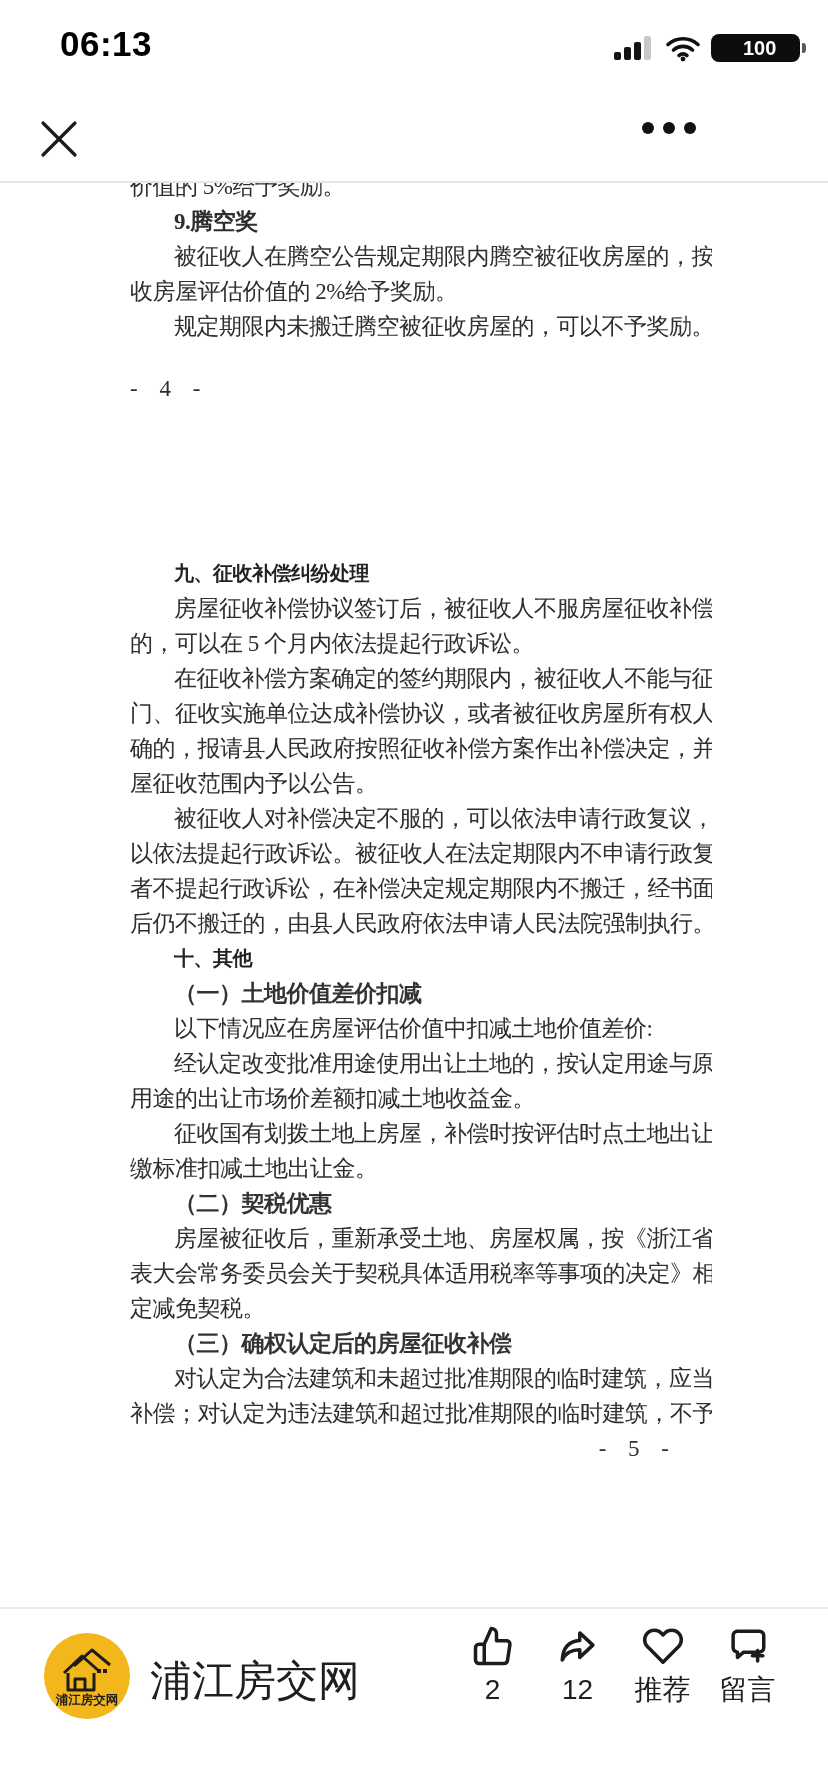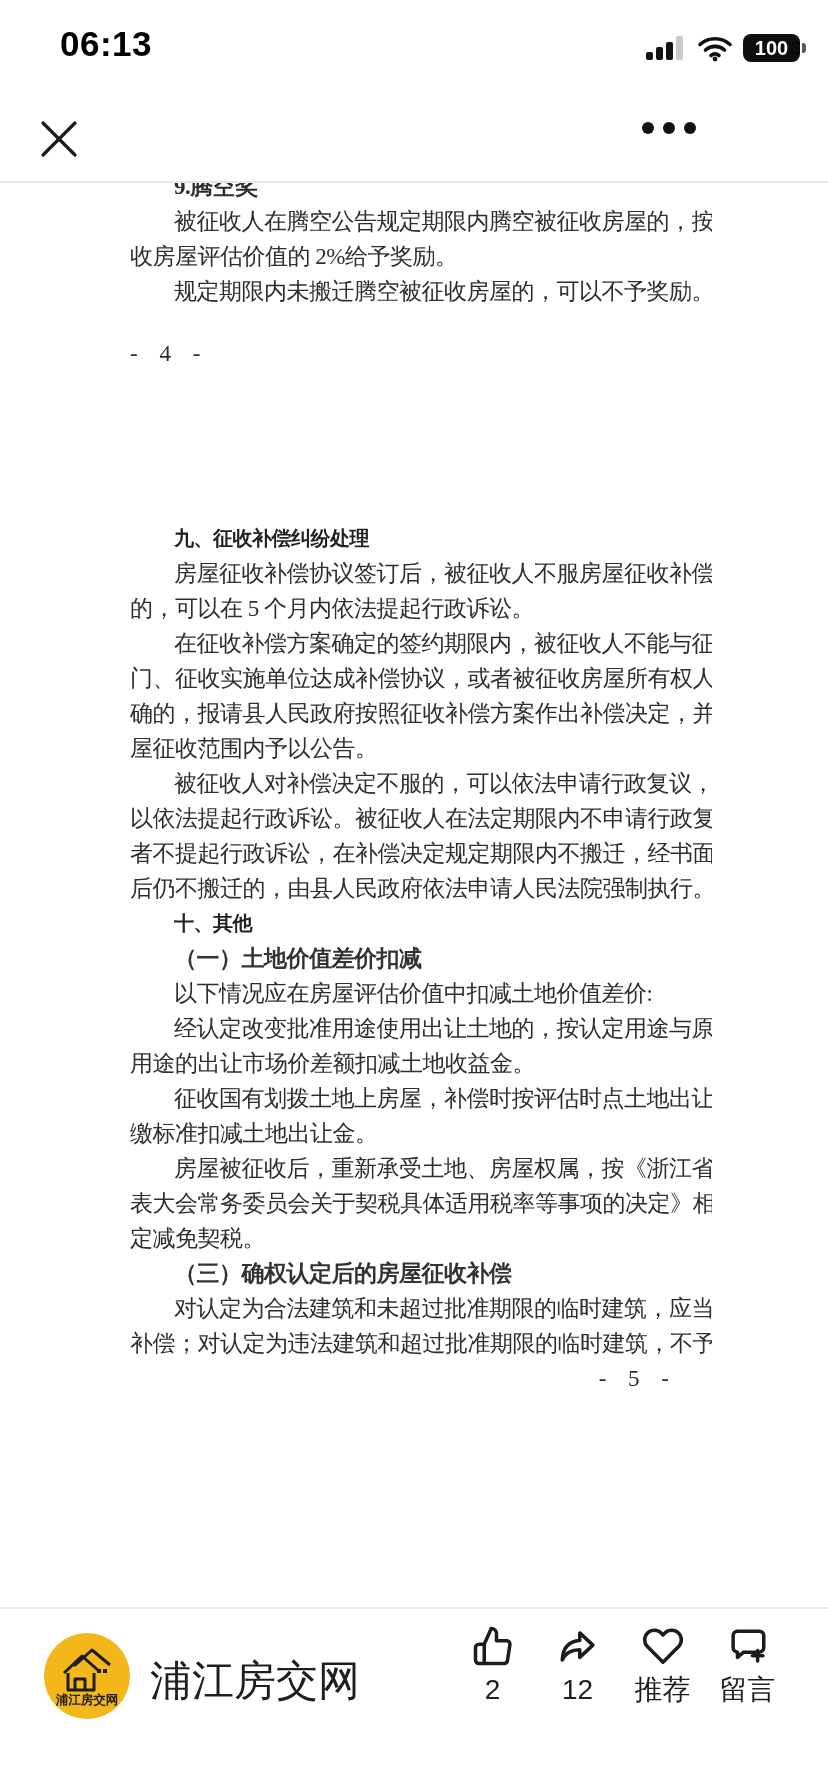--- a/index.html
+++ b/index.html
@@ -4,21 +4,21 @@
 <style>
   html,body{margin:0;padding:0;background:#fff;}
   .screen{position:relative;width:828px;height:1760px;background:#ffffff;overflow:hidden;
           font-family:"Liberation Sans",sans-serif;color:#1a1a1a;}
 
   
   .statusbar{position:absolute;top:0;left:0;right:0;height:88px;}
   .time{position:absolute;left:60px;top:24px;font-size:35px;font-weight:700;letter-spacing:.5px;color:#000;}
   .sb-right{position:absolute;right:28px;top:34px;display:flex;align-items:center;gap:10px;}
   .battery{position:relative;width:57px;height:28px;background:#0d0d0d;border-radius:8px;
-           display:flex;align-items:center;justify-content:center;}
+           display:flex;align-items:center;justify-content:flex-start;padding-left:32px;}
   .battery span{color:#fff;font-size:20px;font-weight:700;}
   .battery .nub{position:absolute;right:-6px;top:9px;width:4px;height:10px;background:#5a5a5a;
                 border-radius:0 3px 3px 0;}
 
   
   .navbar{position:absolute;top:88px;left:0;right:0;height:93px;background:#fff;border-bottom:2px solid #e6e6e6;}
   .close-btn{position:absolute;left:38px;top:30px;width:42px;height:42px;cursor:pointer;}
   .more-btn{position:absolute;right:132px;top:33px;width:54px;height:14px;display:flex;
             justify-content:space-between;align-items:center;cursor:pointer;}
   .more-btn i{width:12px;height:12px;border-radius:50%;background:#111;}
@@ -86,20 +86,21 @@
     <div class="more-btn">
       <i></i>
         <i></i>
         <i></i>
     </div>
   </div>
 
   <div class="doc">
     <div class="page page-4">
       <div>
+          <div class="ln body">价值的 5%给予奖励。</div>
           <div class="ln bold-indent">9.腾空奖</div>
           <div class="ln indent">被征收人在腾空公告规定期限内腾空被征收房屋的，按被征</div>
           <div class="ln body">收房屋评估价值的 2%给予奖励。</div>
           <div class="ln indent">规定期限内未搬迁腾空被征收房屋的，可以不予奖励。</div>
         </div>
       <div class="pagenum left">- 4 -</div>
     </div>
     <div class="page-gap"></div>
     <div class="page page-5">
       <div>
@@ -114,20 +115,21 @@
           <div class="ln body">以依法提起行政诉讼。被征收人在法定期限内不申请行政复议或</div>
           <div class="ln body">者不提起行政诉讼，在补偿决定规定期限内不搬迁，经书面催告</div>
           <div class="ln body">后仍不搬迁的，由县人民政府依法申请人民法院强制执行。</div>
           <div class="ln heading">十、其他</div>
           <div class="ln subheading">（一）土地价值差价扣减</div>
           <div class="ln indent">以下情况应在房屋评估价值中扣减土地价值差价:</div>
           <div class="ln indent">经认定改变批准用途使用出让土地的，按认定用途与原批准</div>
           <div class="ln body">用途的出让市场价差额扣减土地收益金。</div>
           <div class="ln indent">征收国有划拨土地上房屋，补偿时按评估时点土地出让金补</div>
           <div class="ln body">缴标准扣减土地出让金。</div>
+          <div class="ln subheading">（二）契税优惠</div>
           <div class="ln indent">房屋被征收后，重新承受土地、房屋权属，按《浙江省人民代</div>
           <div class="ln body">表大会常务委员会关于契税具体适用税率等事项的决定》相关规</div>
           <div class="ln body">定减免契税。</div>
           <div class="ln subheading">（三）确权认定后的房屋征收补偿</div>
           <div class="ln indent">对认定为合法建筑和未超过批准期限的临时建筑，应当给予</div>
           <div class="ln body">补偿；对认定为违法建筑和超过批准期限的临时建筑，不予补偿。</div>
         </div>
       <div class="pagenum right">- 5 -</div>
     </div>
   </div>

